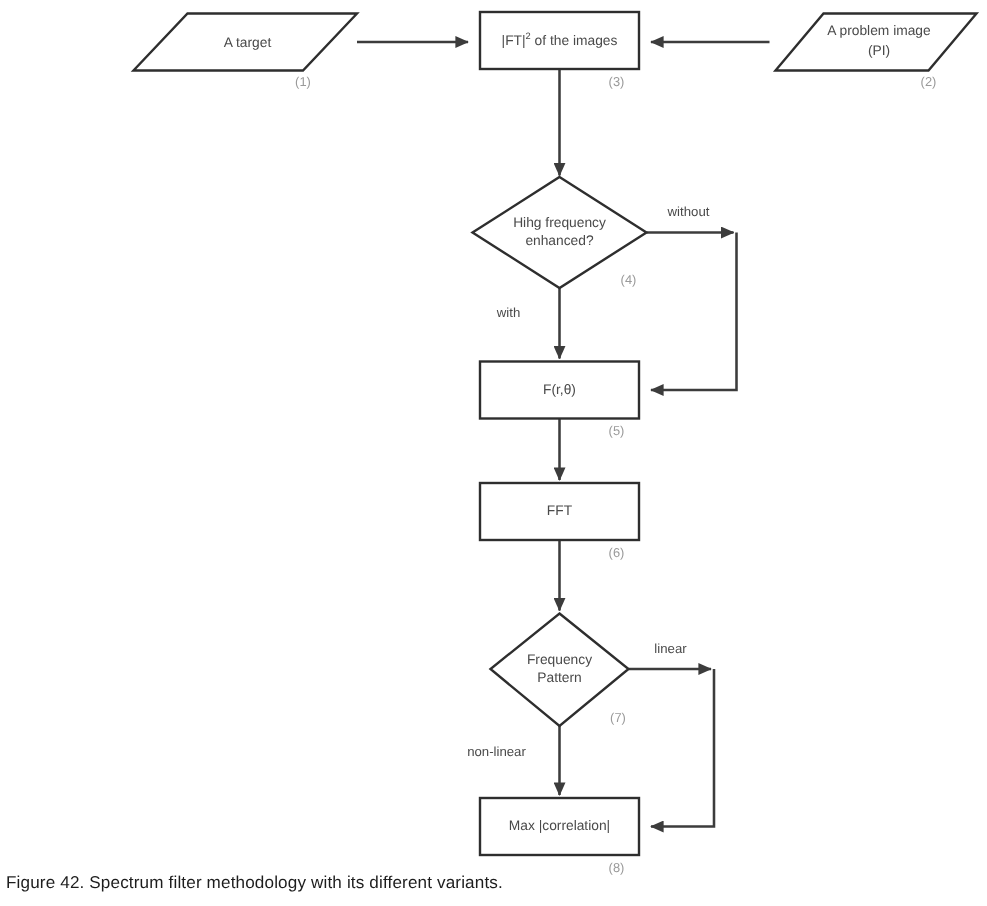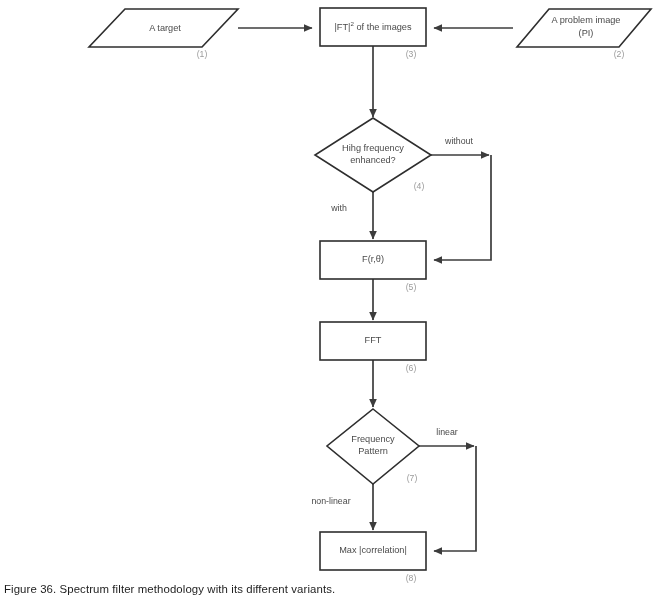--- a/index.html
+++ b/index.html
@@ -157,15 +157,15 @@
     </g>
 
     <g>
       <rect class="shape-outline" x="320" y="532" width="106" height="38"></rect>
       <text class="node-text" x="373" y="551">Max |correlation|</text>
       <text class="step-num" x="411" y="581">(8)</text>
     </g>
 
   </svg>
 
-  <div class="caption">Figure 36. Spectrum filter methodology with its different variants.</div>
+  <div class="caption">Figure 42. Spectrum filter methodology with its different variants.</div>
 
 </div>
 
 </body></html>

